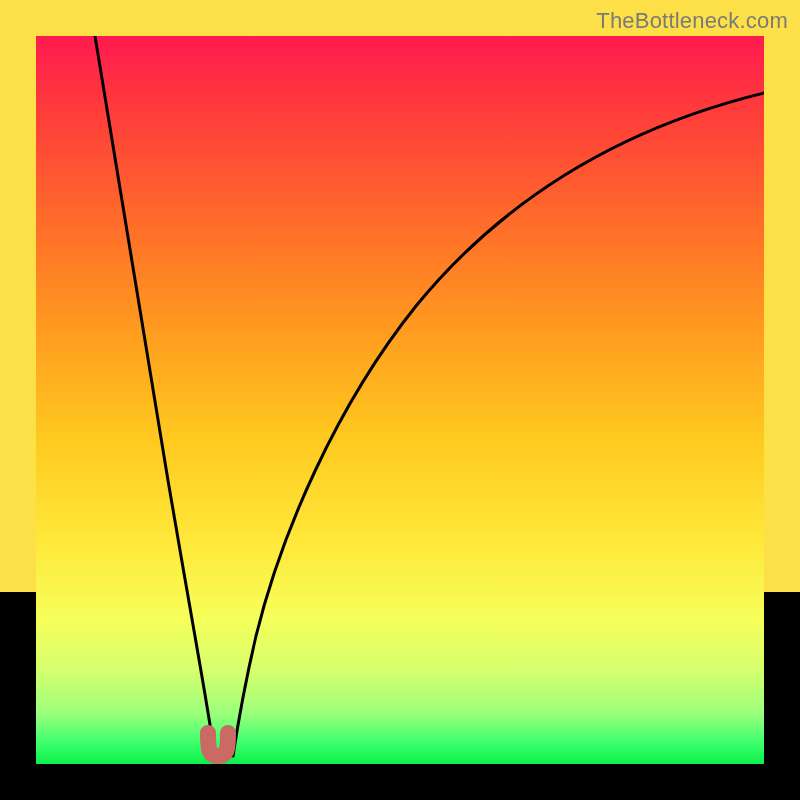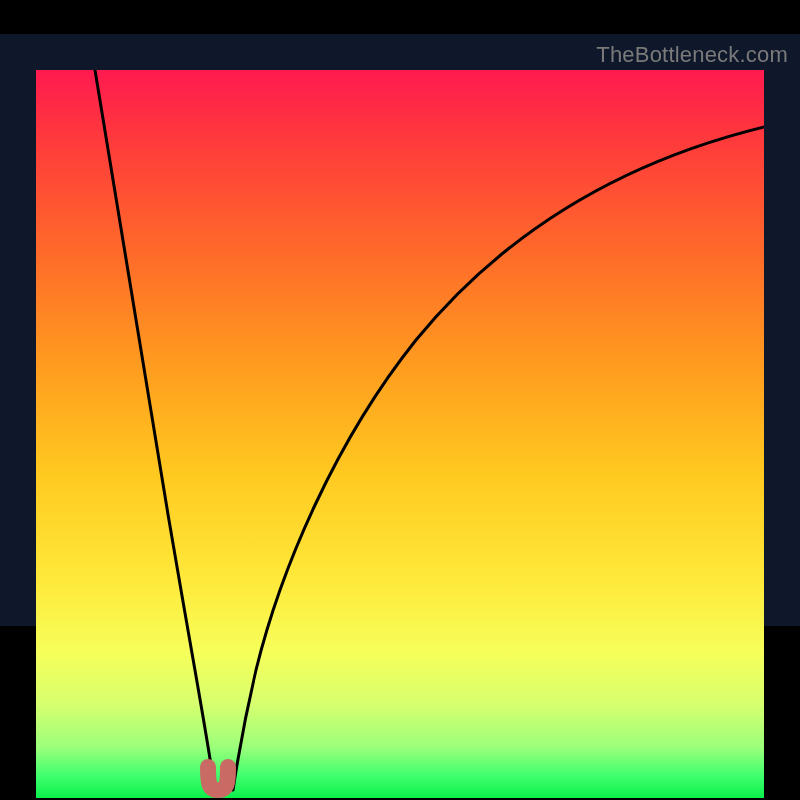--- a/index.html
+++ b/index.html
@@ -10,22 +10,21 @@
     overflow: hidden;
     background: #000;
     font-family: Arial, Helvetica, sans-serif;
   }
   .frame {
     position: absolute;
     top: 0;
     left: 0;
     width: 800px;
     height: 592px;
-    background: #0f172a;
-    margin-top: 34px;
+    background: #fde047;
   }
   .plot {
     position: absolute;
     top: 36px;
     left: 36px;
     width: 728px;
     height: 728px;
     background: linear-gradient(to bottom,
       #ff1a4f 0%,
       #ff3b3b 10%,

